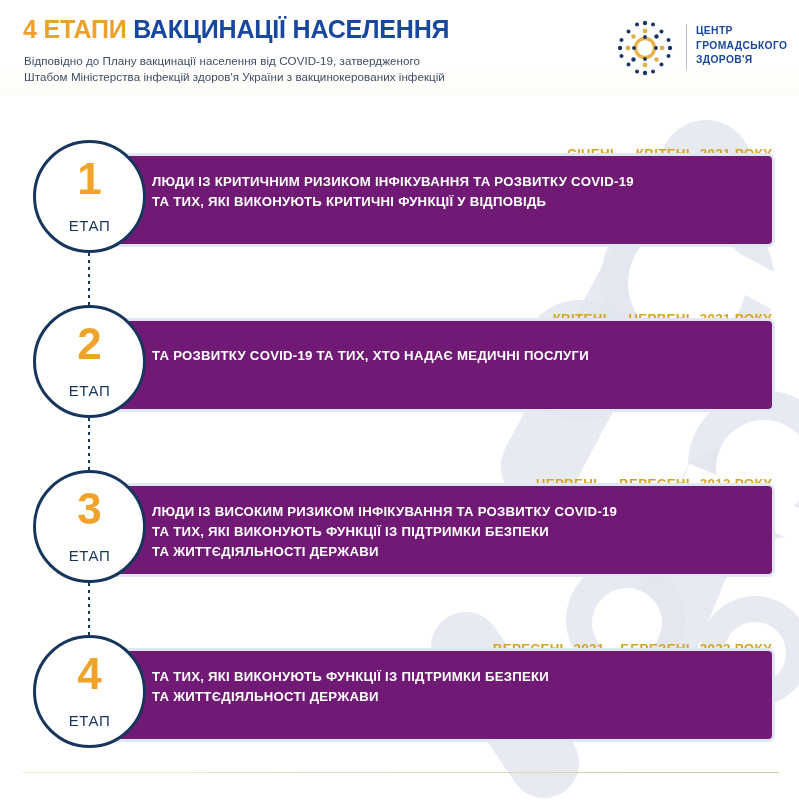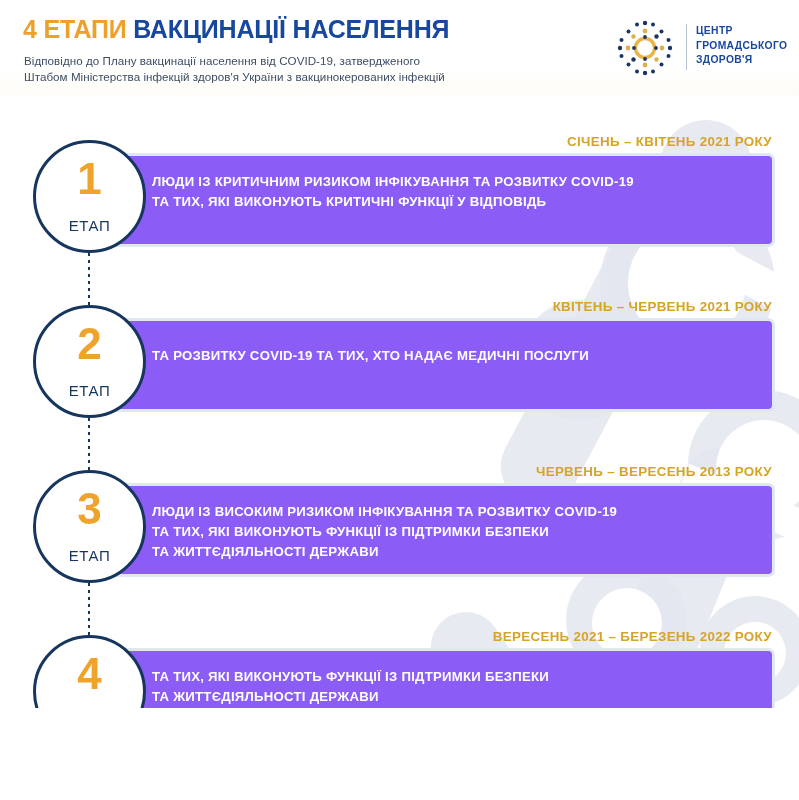--- a/index.html
+++ b/index.html
@@ -3,21 +3,21 @@
 <meta charset="utf-8">
 <style>
   html, body {
     margin: 0;
     padding: 0;
     background: #ffffff;
   }
   #page {
     position: relative;
     width: 799px;
-    height: 708px;
+    height: 800px;
     overflow: hidden;
     background: #ffffff;
     font-family: "Liberation Sans", "DejaVu Sans", sans-serif;
     -webkit-font-smoothing: antialiased;
   }
 
   
   .wm-layer {
     position: absolute;
     inset: 0;
@@ -127,33 +127,33 @@
   
   .stage {
     position: absolute;
     left: 0;
     width: 799px;
     z-index: 2;
   }
   .stage-date {
     position: absolute;
     right: 27px;
-    top: 0;
+    top: 12px;
     font-size: 13.4px;
     font-weight: bold;
     color: #d6a528;
     letter-spacing: .3px;
     white-space: nowrap;
   }
   .stage-bar {
     position: absolute;
     left: 112px;
     top: 22px;
     width: 660px;
-    background: #8b5cf6;
+    background: #701a75;
     border-radius: 4px;
     box-shadow: 0 0 0 3px #dfe7f2;
   }
   .stage-text {
     position: absolute;
     left: 40px;
     top: 0;
     right: 14px;
     color: #ffffff;
     font-size: 13.2px;

